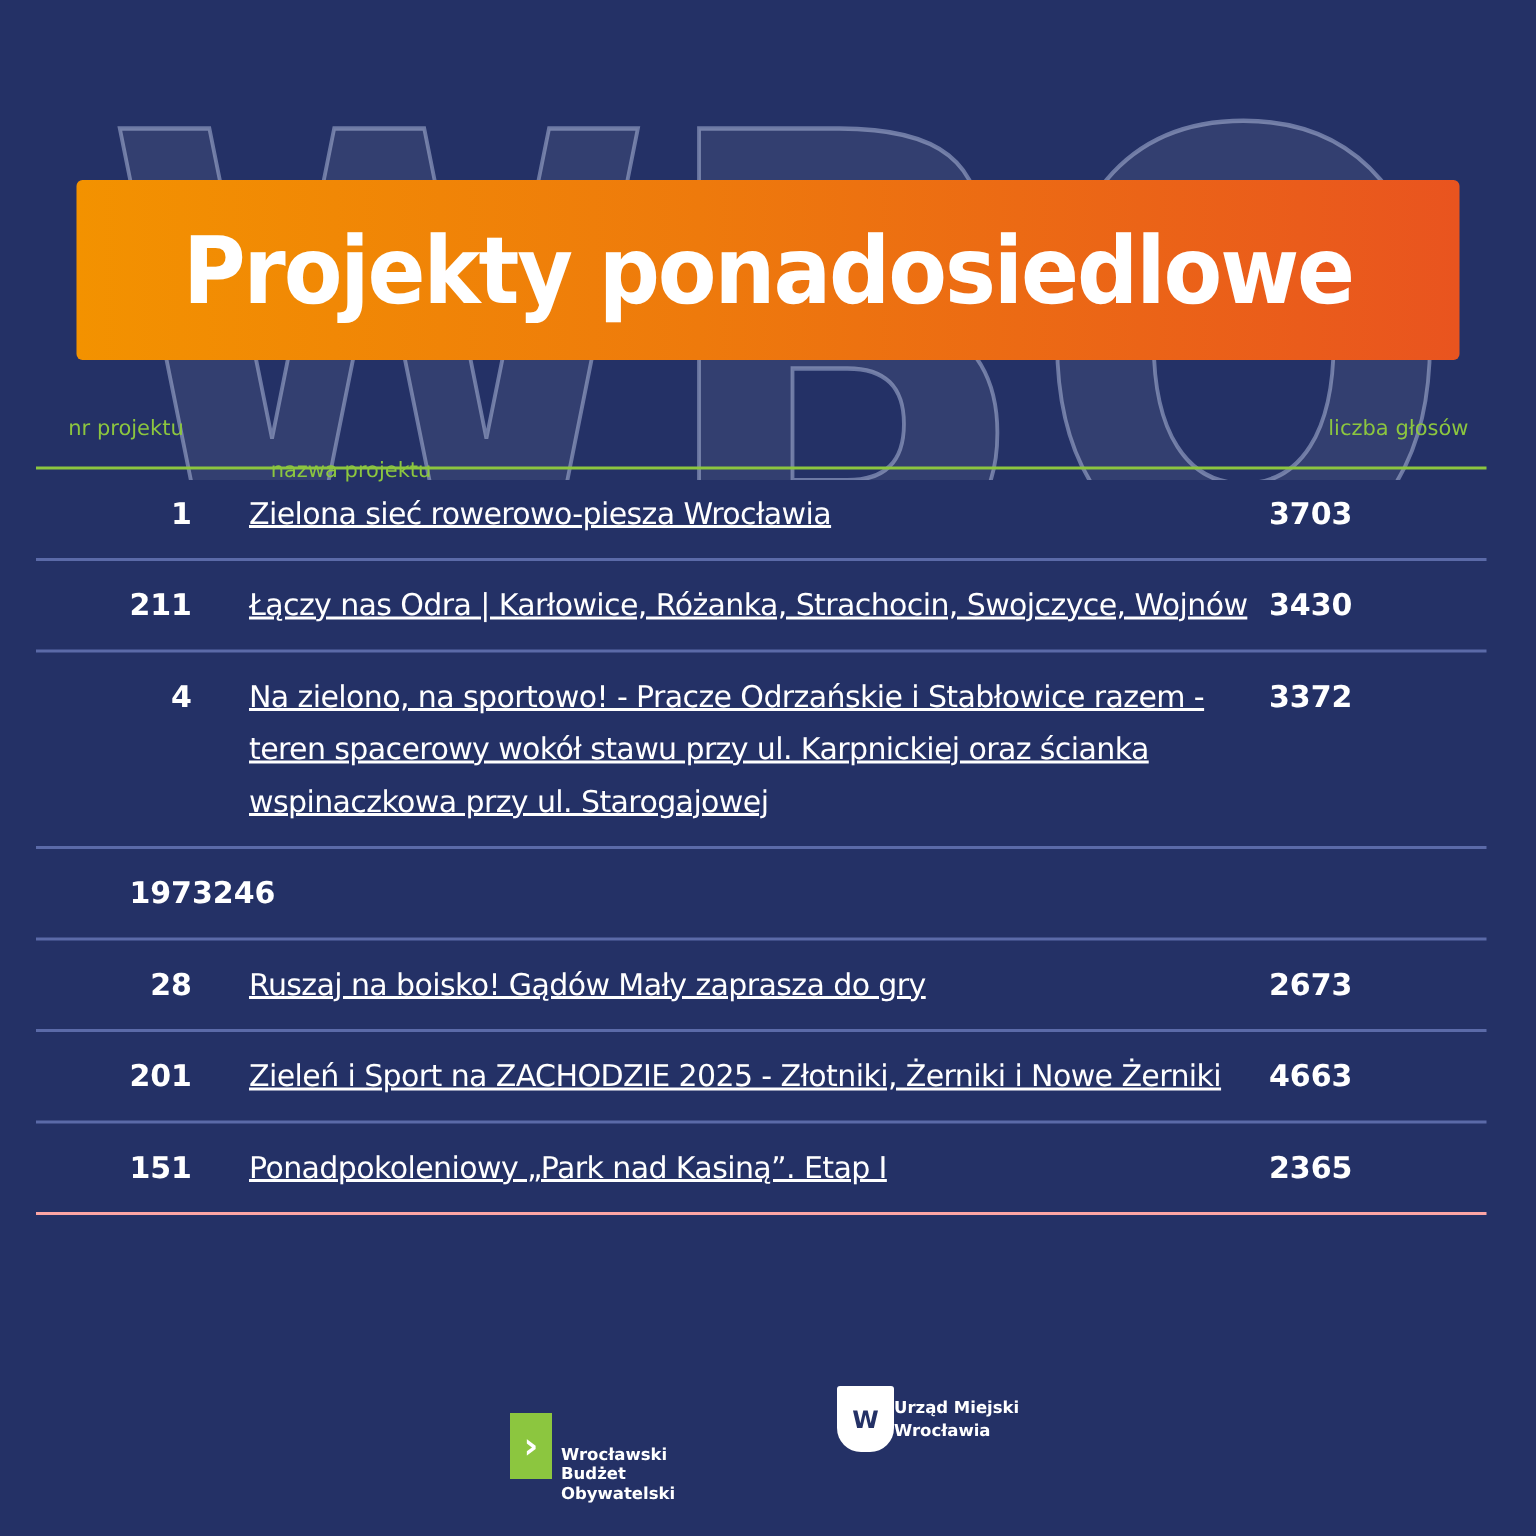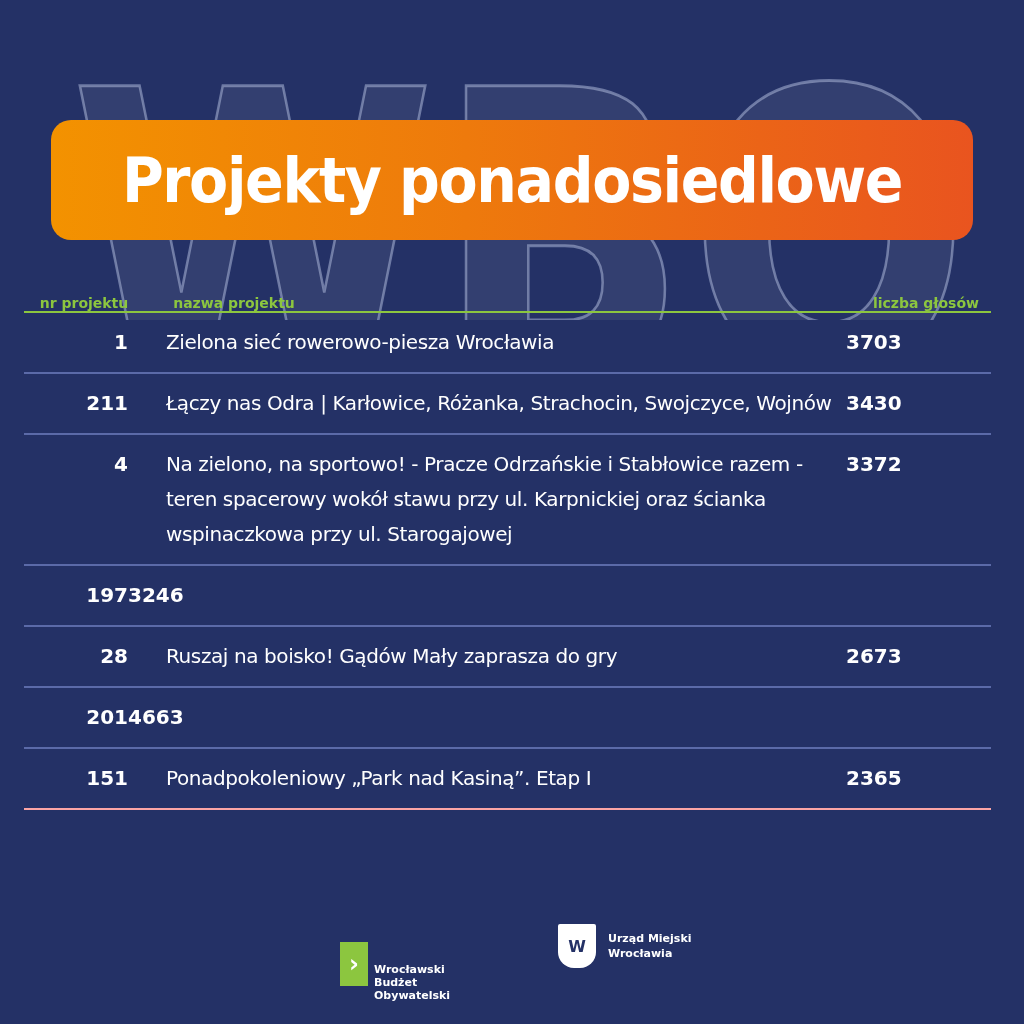--- a/index.html
+++ b/index.html
@@ -10,62 +10,62 @@
     color: #ffffff;
     position: relative;
   }
   .bg-letters {
     position: absolute; left: 70px; top: 40px; width: 900px; height: 280px;
     overflow: hidden;
   }
   .bg-letters svg { width: 100%; height: 100%; }
   .banner {
     position: absolute; left: 51px; top: 120px; width: 922px; height: 120px;
-    border-radius: 20px;
+    border-radius: 4px;
     background: linear-gradient(90deg, #f39200 0%, #ee7a0c 45%, #e9541f 100%);
     display: flex; align-items: center; justify-content: center;
   }
   .banner h1 {
     margin: 0; font-family: "DejaVu Sans", sans-serif; font-weight: bold;
     font-size: 62px; letter-spacing: -1.5px; color: #ffffff;
     transform: scaleX(0.92);
   }
   .table { position: absolute; left: 24px; top: 278px; width: 967px; }
   .thead {
-    display: flex; align-items: flex-end; height: 33px;
-    color: #8cc63f; font-weight: bold; font-size: 14px;
+    display: flex; align-items: flex-start; height: 33px;
+    color: #8cc63f; font-weight: normal; font-size: 14px;
     border-bottom: 2px solid #8cc63f;
   }
   .th-nr { width: 120px; text-align: center; }
-  .th-name { width: 180px; text-align: center; }
+  .th-name { width: 180px; text-align: center; margin-top: 28px; }
   .th-votes { flex: 1; text-align: right; padding-right: 12px; }
   .row {
     display: flex; align-items: flex-start;
     border-bottom: 2px solid #5b6aa8;
     padding: 12px 0 12px 0;
     font-size: 20px; line-height: 35px;
   }
   .row.last { border-bottom: 2px solid #fca5a5; }
   .row .nr { width: 104px; text-align: right; font-weight: bold; padding-top: 0; }
-  .row .name { width: 680px; padding-left: 38px; font-family: "DejaVu Sans", sans-serif; letter-spacing: -0.4px; }
+  .row .name { width: 680px; padding-left: 38px; font-family: "DejaVu Sans", sans-serif; letter-spacing: -0.4px; text-decoration: underline; }
   .row .votes { flex: 1; font-weight: bold; padding-right: 12px; }
   .footer { position: absolute; top: 922px; left: 0; width: 1024px; height: 52px; }
   .wbo { position: absolute; left: 340px; top: 4px; display: flex; align-items: center; }
   .wbo .mark {
     width: 28px; height: 44px; background: #8cc63f;
     display: flex; align-items: center; justify-content: center;
     color: #fff; font-weight: bold; font-size: 24px;
   }
   .wbo .txt { margin-left: 6px; font-size: 11px; line-height: 13px; font-weight: bold; margin-top: 37px; }
   .um { position: absolute; left: 558px; top: 2px; display: flex; align-items: center; }
   .um .crest {
     width: 38px; height: 44px; background: #ffffff; border-radius: 2px 2px 16px 16px;
     display: flex; align-items: center; justify-content: center; color: #243166; font-weight: bold; font-size: 16px;
   }
-  .um .txt { margin-left: 12px; font-size: 11px; line-height: 15px; font-weight: bold; }
+  .um .txt { font-size: 11px; line-height: 15px; font-weight: bold; }
 </style>
 </head>
 <body>
 
 <div class="bg-letters">
   <svg viewBox="0 0 900 280" preserveAspectRatio="none">
     <text x="0" y="330" font-family="DejaVu Sans, sans-serif" font-weight="bold" font-size="390" fill="rgba(255,255,255,0.07)" stroke="rgba(200,210,240,0.45)" stroke-width="3" textLength="900" lengthAdjust="spacingAndGlyphs">WBO</text>
   </svg>
 </div>
 
@@ -99,20 +99,21 @@
     <div class="nr">197</div>
     <div class="votes">3246</div>
   </div>
   <div class="row">
     <div class="nr">28</div>
     <div class="name">Ruszaj na boisko! Gądów Mały zaprasza do gry</div>
     <div class="votes">2673</div>
   </div>
   <div class="row">
     <div class="nr">201</div>
+    <div class="name">Zieleń i Sport na ZACHODZIE 2025 - Złotniki, Żerniki i Nowe Żerniki</div>
     <div class="votes">4663</div>
   </div>
   <div class="row last">
     <div class="nr">151</div>
     <div class="name">Ponadpokoleniowy „Park nad Kasiną”. Etap I</div>
     <div class="votes">2365</div>
   </div>
 </div>
 
 <div class="footer">

